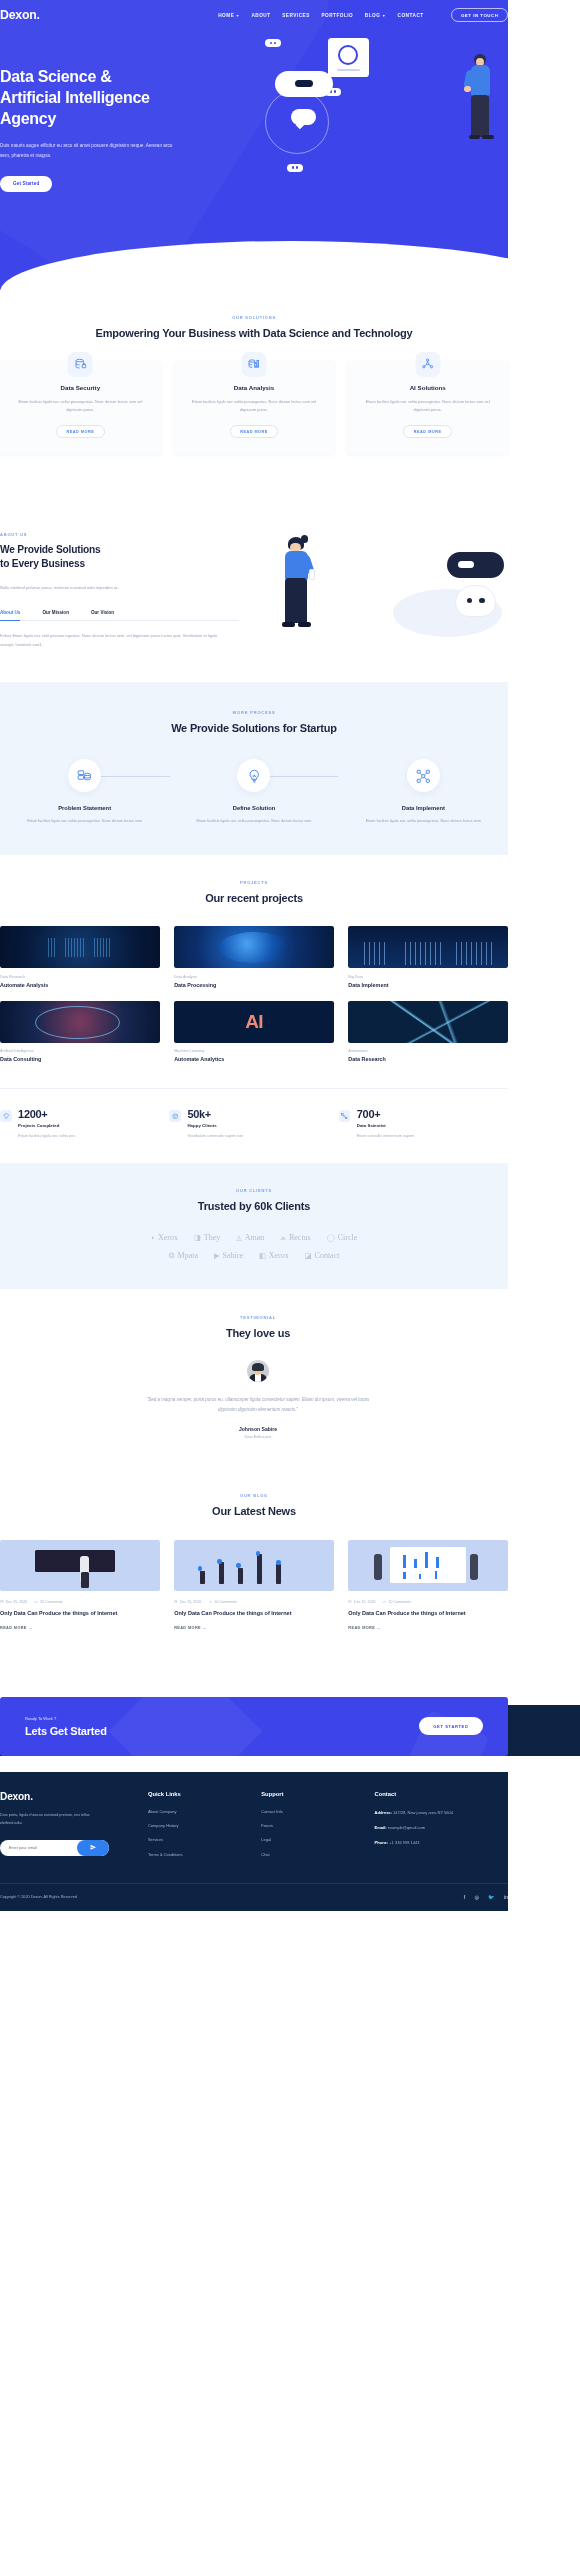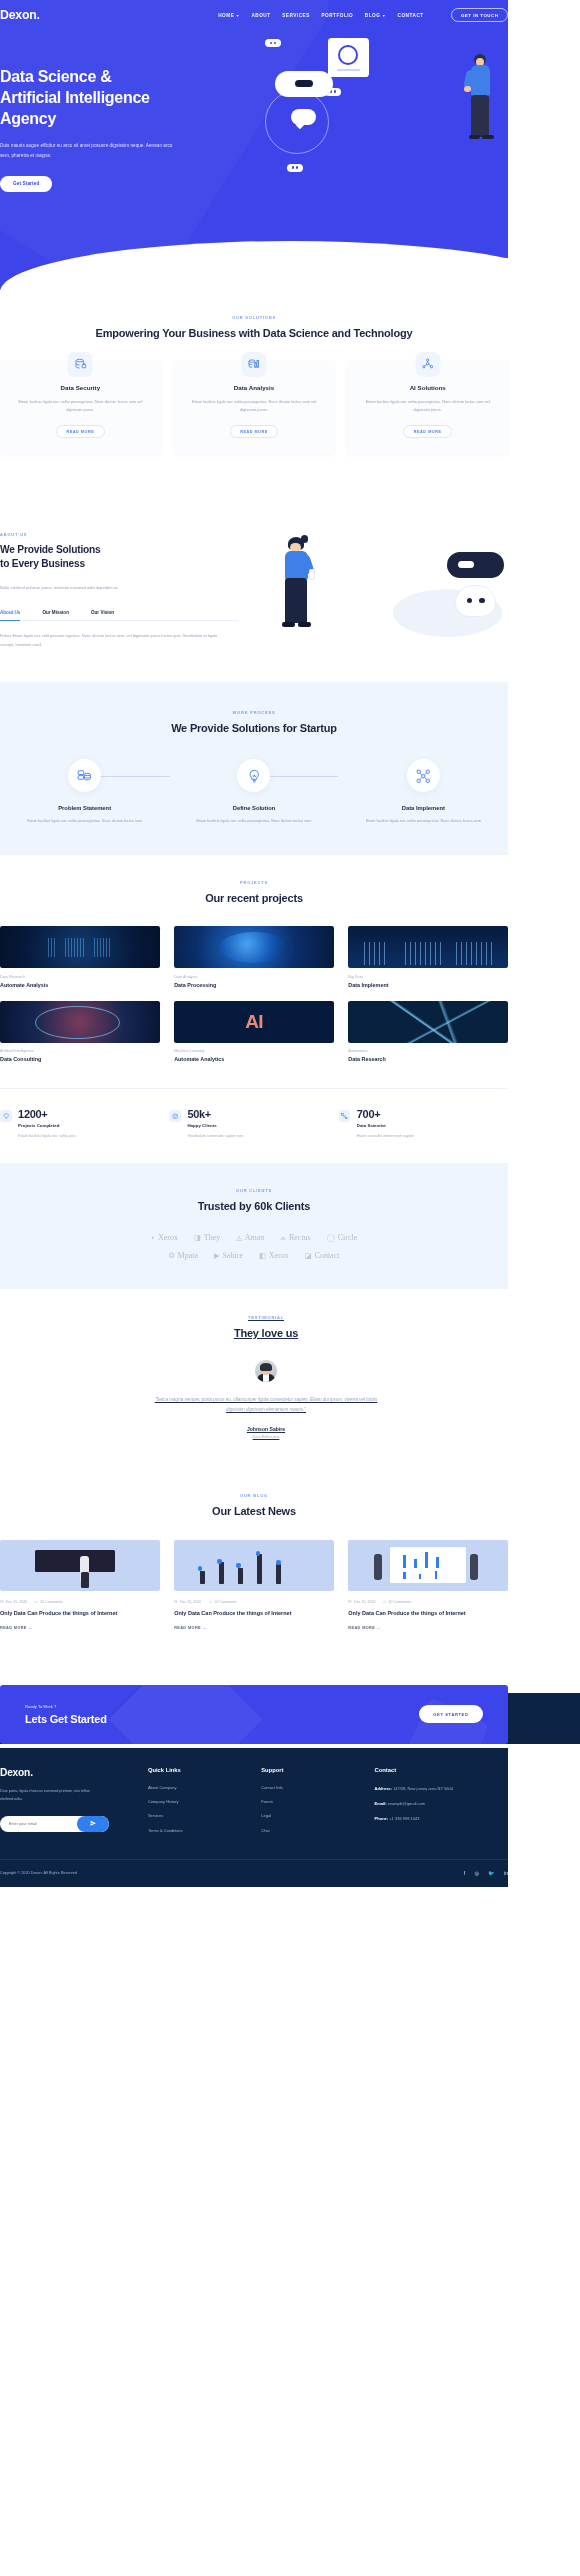--- a/index.html
+++ b/index.html
@@ -225,21 +225,21 @@
   .stat-sub{ font-size:3.8px; color:#a5adbf; margin-top:5.8px; }
 
   
   .clients{ background:#eef5fd; padding:25px 0 29px; }
   .logo-row{ display:flex; justify-content:center; align-items:center; gap:16px; margin-top:19px; flex-wrap:wrap; }
   .logo-row.r2{ margin-top:8.7px; }
   .client{ display:flex; align-items:center; gap:2.9px; color:#b6bdca; font-size:8px; font-family:"Liberation Serif", serif; }
   .client .g{ font-size:7.3px; color:#c3c9d4; }
 
   
-  .testi{ padding:26px 12px 29px; text-align:center; position:relative;text-decoration:underline; }
+  .testi{ padding:26px 4px 29px; text-align:center; position:relative; }
   .avatar{
     width:22px;height:22px;border-radius:50%;margin:19px auto 0;
     background:linear-gradient(160deg,#d7d9dd 0%,#bfc3c9 100%);
     position:relative; overflow:hidden;
   }
   .avatar .hair{position:absolute;left:5.1px;top:2.9px;width:11.6px;height:7.3px;background:#2a2f3c;border-radius:50% 50% 20% 20%;}
   .avatar .fc{position:absolute;left:6.5px;top:5.8px;width:8.7px;height:8.7px;background:#f0c49f;border-radius:50%;}
   .avatar .sd{position:absolute;left:2.2px;top:13.8px;width:17.4px;height:10.2px;background:#1f2433;border-radius:5.8px 5.8px 0 0;}
   .avatar .sh{position:absolute;left:8px;top:13.8px;width:5.8px;height:8.7px;background:#fff;}
   .quote{ font-size:4.5px; line-height:2.15; color:#9aa2b6; font-style:italic; width:239px; margin:13px auto 0; }
@@ -261,21 +261,21 @@
   .news-meta span{ display:flex; gap:2.2px; align-items:center; }
   .news-title{ font-size:5.5px; font-weight:bold; line-height:1.55; color:#1b2440; margin-top:5.1px; }
   .news-more{ font-size:3.8px; letter-spacing:0.4px; color:#5a6379; margin-top:8.7px; font-weight:bold; }
 
   
   .cta-zone{ position:relative; padding-top:26px; }
   .cta-zone::after{
     content:""; position:absolute; left:0; bottom:0; width:580px; height:51px; background:#0d2344; z-index:0;
   }
   .cta{
-    position:relative; z-index:2; width:508px; margin:4px auto; height:59px;
+    position:relative; z-index:2; width:508px; margin:16px auto; height:59px;
     background:#3d44ea; border-radius:2.9px; overflow:hidden;
     display:flex; align-items:center; justify-content:space-between; padding:0 25px;
   }
   .cta::before{content:"";position:absolute;left:131px;top:-20.3px;width:109px;height:109px;background:rgba(255,255,255,.055);transform:rotate(45deg);}
   .cta::after{content:"";position:absolute;right:29px;bottom:-29px;width:65px;height:65px;background:rgba(255,255,255,.05);transform:rotate(25deg);border-radius:7.3px;}
   .cta-sub{ color:rgba(255,255,255,.85); font-size:4.1px; position:relative; z-index:3; }
   .cta-h{ color:#fff; font-size:11px; font-weight:bold; margin-top:3.6px; position:relative; z-index:3; letter-spacing:-0.2px; }
   .cta-btn{
     background:#fff; color:#3d44ea; font-size:4.1px; font-weight:bold; letter-spacing:0.6px;
     padding:6.5px 14.5px; border-radius:13px; border:none; position:relative; z-index:3;

